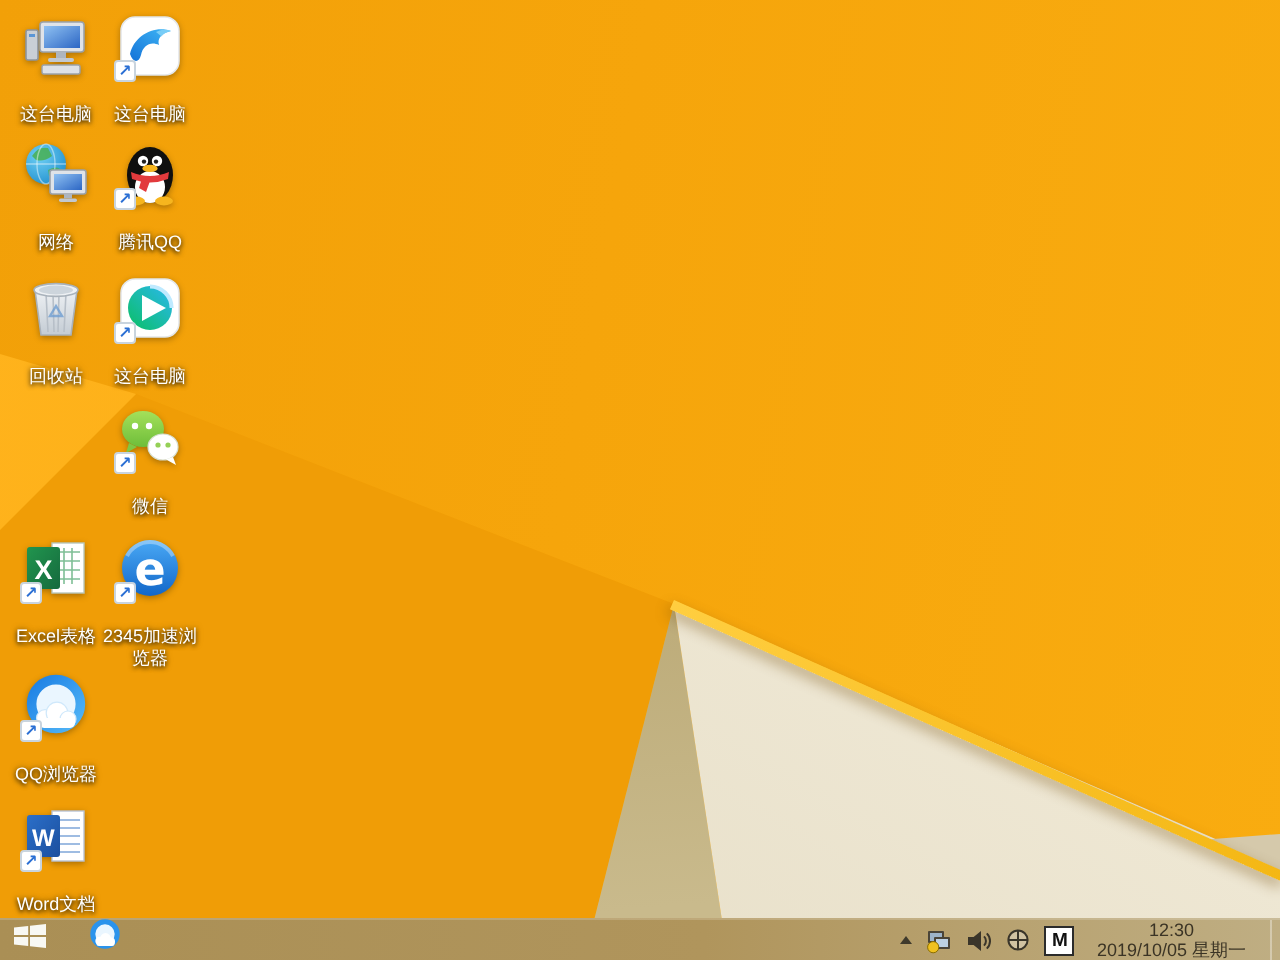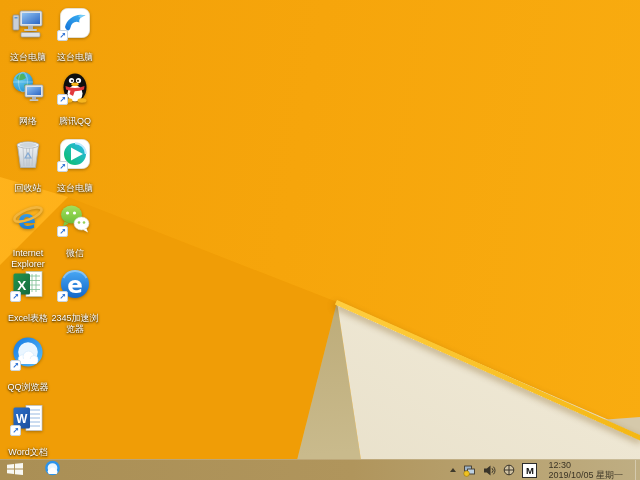--- a/index.html
+++ b/index.html
@@ -41,21 +41,21 @@
     border-top:1px solid rgba(255,255,255,.18);
     display:flex;align-items:center;box-sizing:border-box;}
   .start{width:30px;height:100%;display:flex;align-items:center;justify-content:center;cursor:pointer;}
   .task-item{width:28px;height:100%;display:flex;align-items:center;justify-content:center;cursor:pointer;margin-left:8px;}
   .tray{margin-left:auto;display:flex;align-items:center;gap:7px;height:100%;}
   .tray-arrow{width:0;height:0;border-left:3.5px solid transparent;border-right:3.5px solid transparent;
     border-bottom:4.5px solid #3f3a2c;cursor:pointer;}
   .tray svg{display:block;cursor:pointer;}
   .ime{width:13px;height:13px;background:#fff;border:1px solid #2b2b2b;box-sizing:content-box;
     font-size:9.5px;line-height:13px;font-weight:bold;color:#111;text-align:center;cursor:pointer;}
-  .clock{font-size:9px;line-height:10px;color:#3b3425;text-align:left;margin-left:4px;cursor:pointer;}
+  .clock{font-size:9px;line-height:10px;color:#3b3425;text-align:center;margin-left:4px;cursor:pointer;}
   .show-desktop{width:4px;height:100%;border-left:1px solid rgba(255,255,255,.35);margin-left:5px;cursor:pointer;}
 </style>
 </head>
 <body>
 
 <div id="screen">
 
   <div class="wp wp-base"></div>
   <div class="wp wp-shadow"></div>
   <div class="wp wp-left-bright"></div>
@@ -181,35 +181,20 @@
         <rect x="2.5" y="2.5" width="29" height="29" rx="7" fill="#fff" stroke="#e4e7ea" stroke-width="0.8"></rect>
         <circle cx="17" cy="17" r="11" fill="url(#tvG)"></circle>
         <path d="M17 6.2 A10.8 10.8 0 0 1 27.8 17" stroke="#bfeaff" stroke-width="2" fill="none"></path>
         <path d="M13 10.5 L25 17 L13 23.5 Z" fill="#fff"></path>
       </svg>
       <span class="sc">↗</span>
     </div>
     <div class="lbl">这台电脑</div>
   </div>
 
-  <div class="cell" style="left:5px;top:202px">
-    <div class="ic">
-      <svg width="34" height="34" viewBox="0 0 34 34">
-        <defs>
-            <linearGradient id="ieG" x1="0" y1="0" x2="0" y2="1">
-          <stop offset="0" stop-color="#49b1f2"></stop>
-              <stop offset="1" stop-color="#0e6fd0"></stop>
-            </linearGradient>
-          </defs>
-        <text x="16" y="27" font-size="27" font-weight="bold" font-family="'DejaVu Sans',sans-serif" fill="url(#ieG)" text-anchor="middle">e</text>
-        <ellipse cx="17" cy="12.5" rx="14.5" ry="5" fill="none" stroke="#f2b53d" stroke-width="2.6" transform="rotate(-22 17 12.5)"></ellipse>
-      </svg>
-    </div>
-    <div class="lbl">Internet Explorer</div>
-  </div>
 
   <div class="cell" style="left:52px;top:202px">
     <div class="ic">
       <svg width="34" height="34" viewBox="0 0 34 34">
         <defs>
             <linearGradient id="wcG" x1="0" y1="0" x2="0" y2="1">
           <stop offset="0" stop-color="#a4e05a"></stop>
               <stop offset="1" stop-color="#6ebe3a"></stop>
             </linearGradient>
           </defs>

